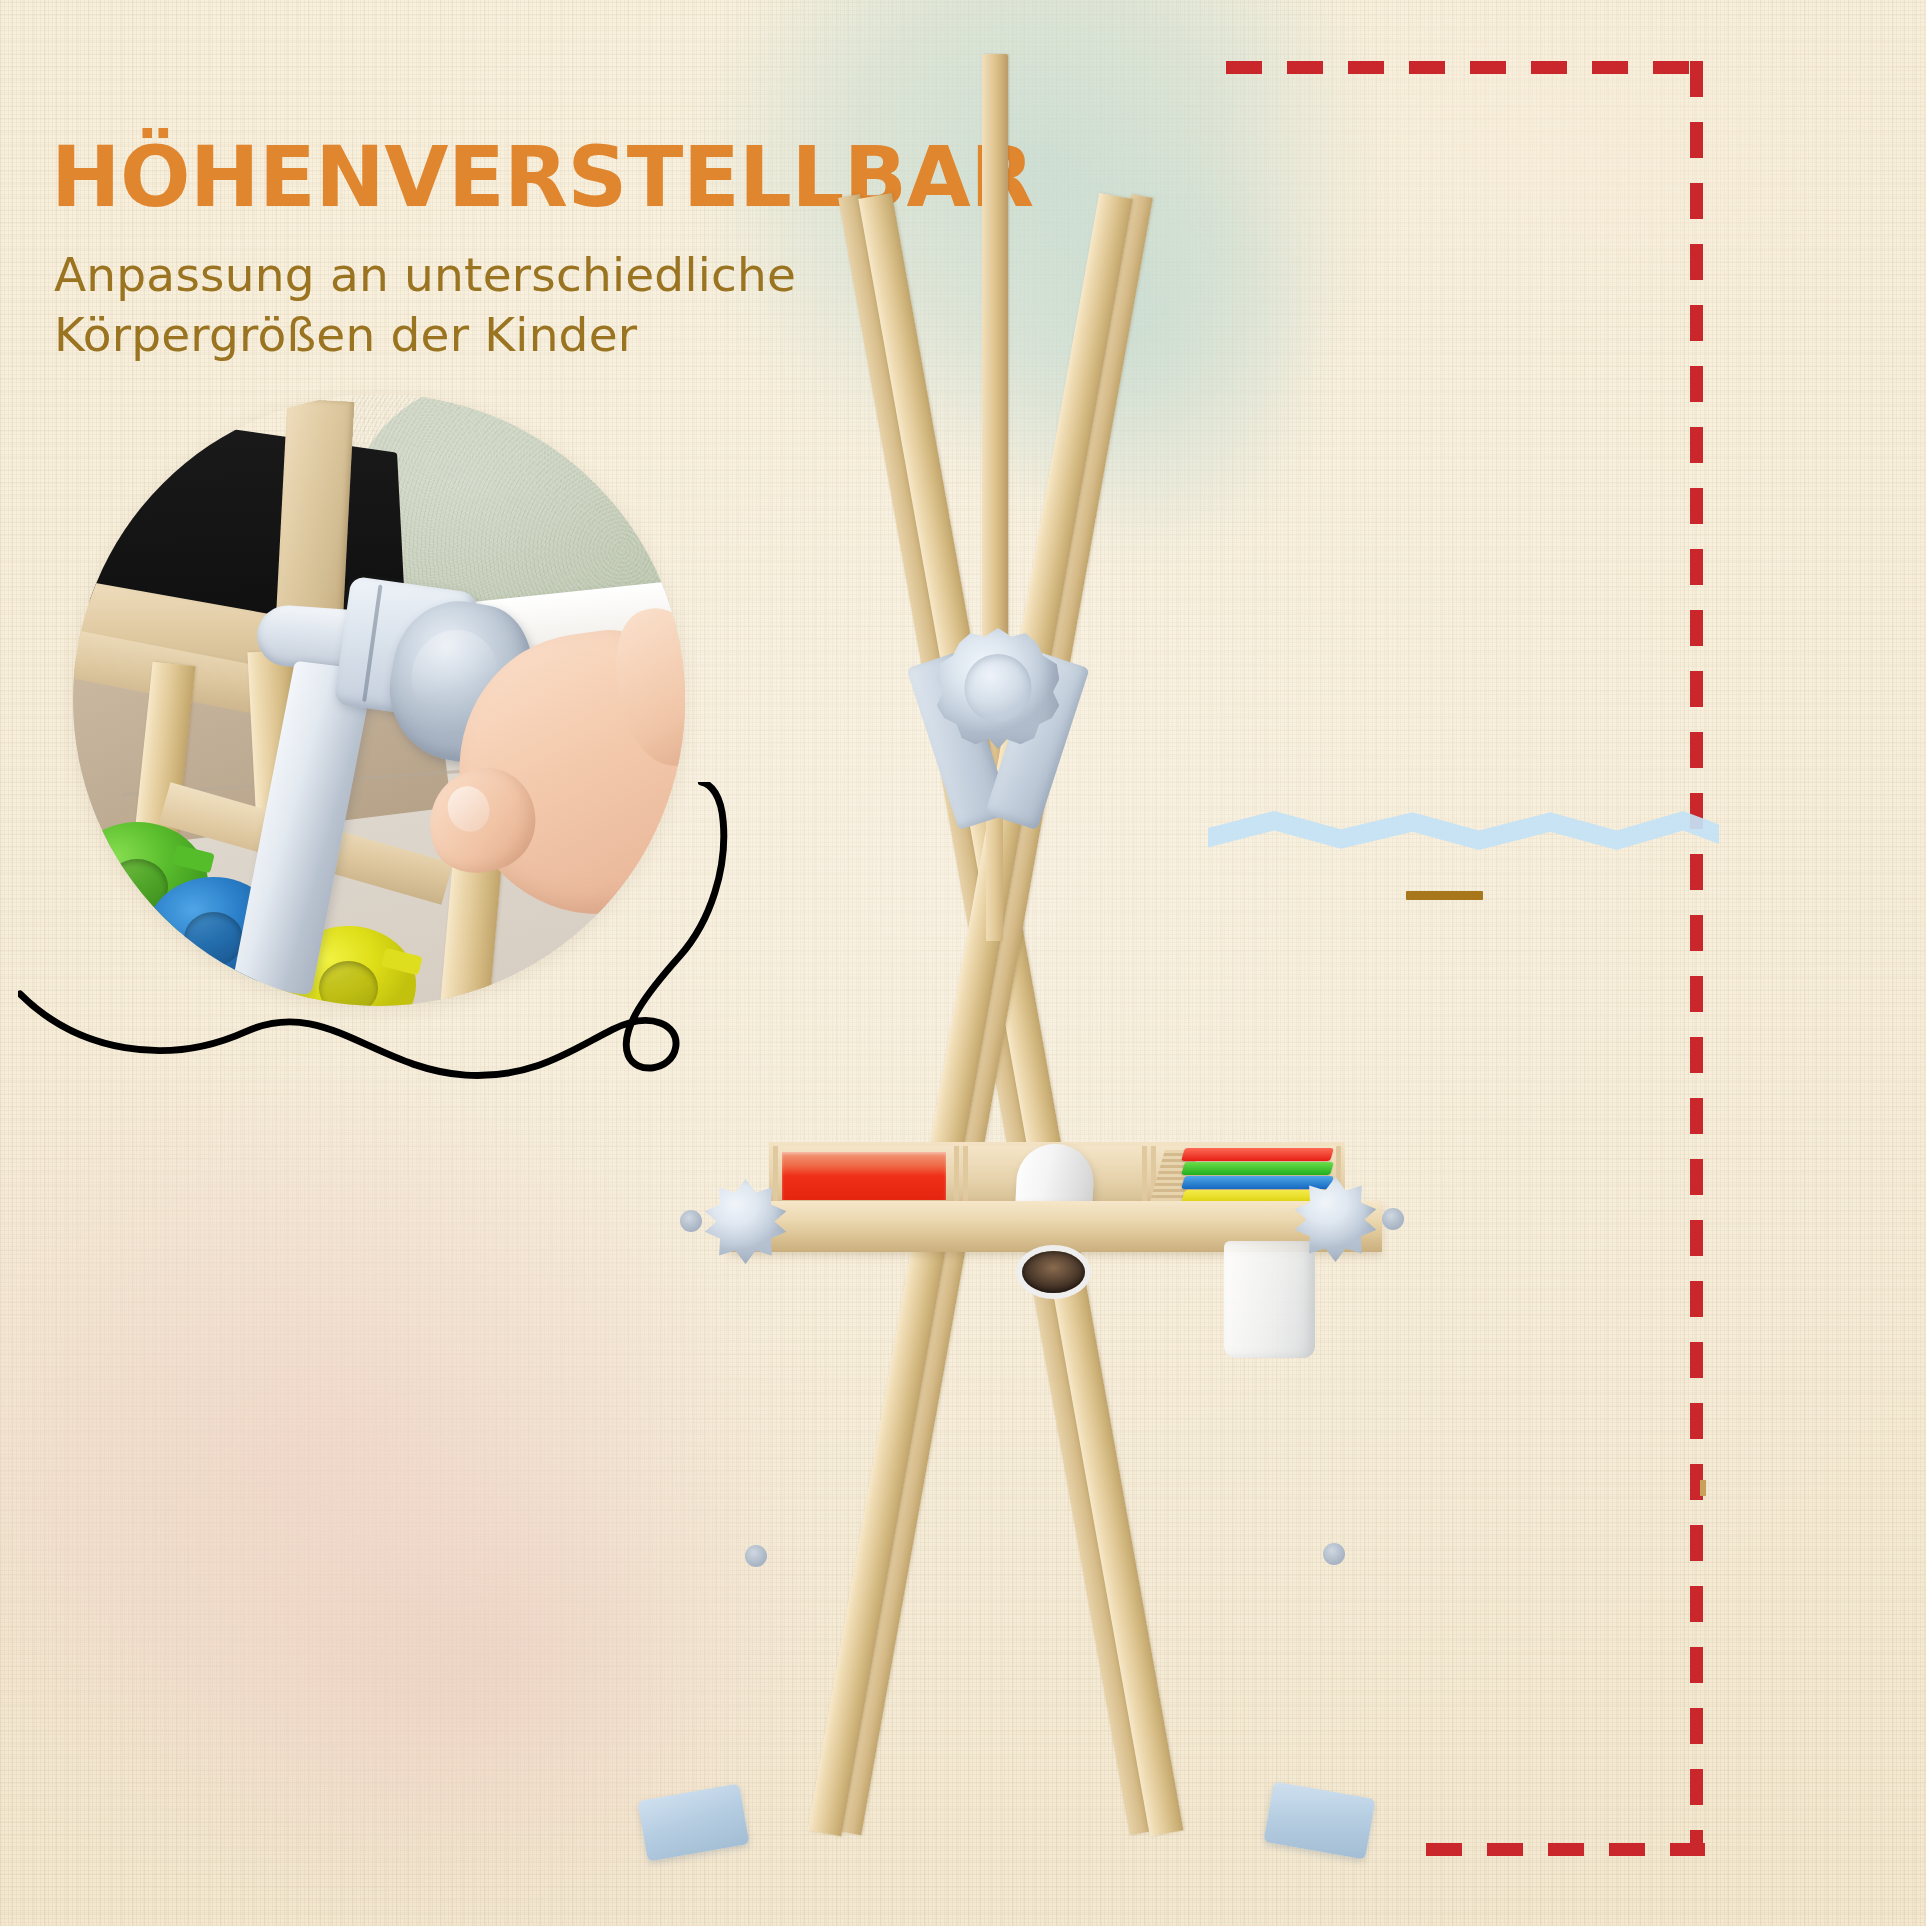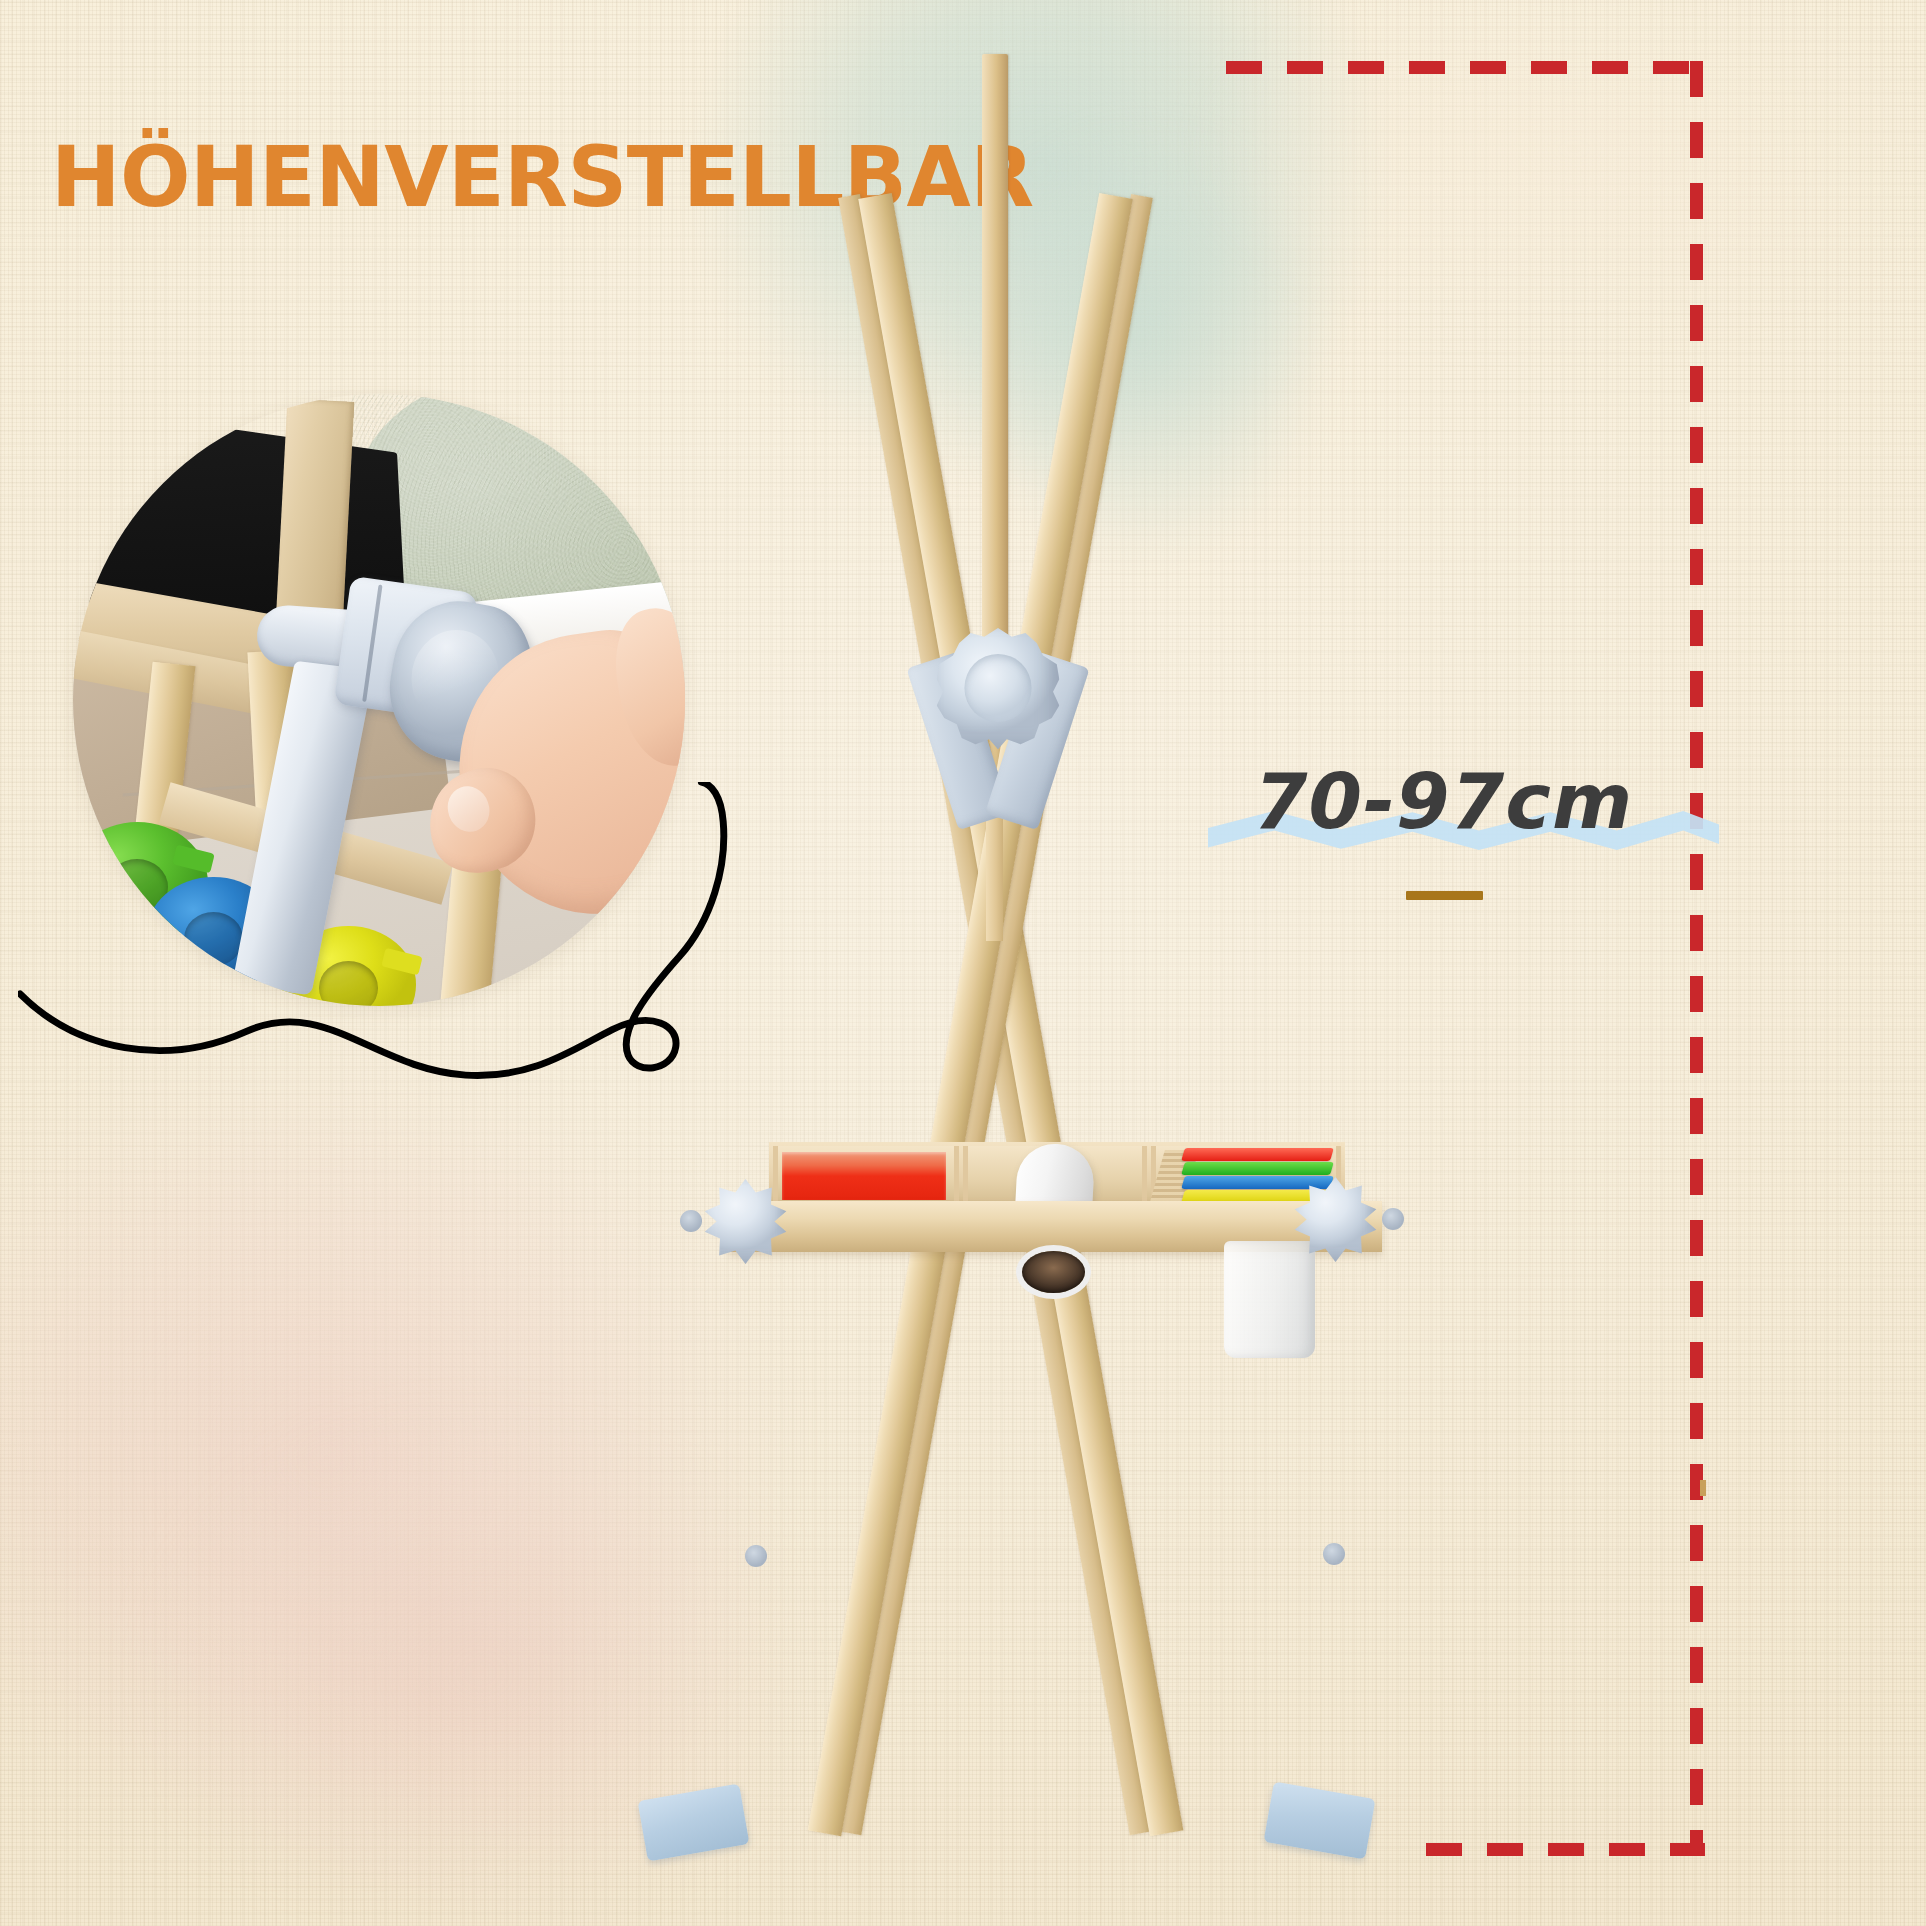--- a/index.html
+++ b/index.html
@@ -490,20 +490,22 @@
 
   <div class="wash wash-green"></div>
   <div class="wash wash-green2"></div>
   <div class="wash wash-cream-tr"></div>
   <div class="wash wash-pink"></div>
   <div class="wash wash-pink2"></div>
 
   <div class="vignette"></div>
 
   <div class="headline">HÖHENVERSTELLBAR</div>
+  <div class="subline">Anpassung an unterschiedliche
+Körpergrößen der Kinder</div>
 
   <div class="inset">
     <div class="inset-scene">
       <div class="iw-floor"></div>
       <div class="iw-desk"></div>
       <div class="iw-wall"></div>
       <div class="iw-skirt"></div>
       <div class="iw-floorline"></div>
 
       <div class="ib-board"></div>
@@ -603,18 +605,17 @@
     <div class="foot foot-r"></div>
   </div>
 
   <div class="dim dim-top"></div>
   <div class="dim dim-right"></div>
   <div class="dim dim-bottom"></div>
   <div class="stub"></div>
 
   <div class="measure">
     <div class="brush"></div>
-    <div class="txt">70-97cm</div>
     <div class="tick"></div>
   </div>
 
 </div>
 
 
 </body></html>

